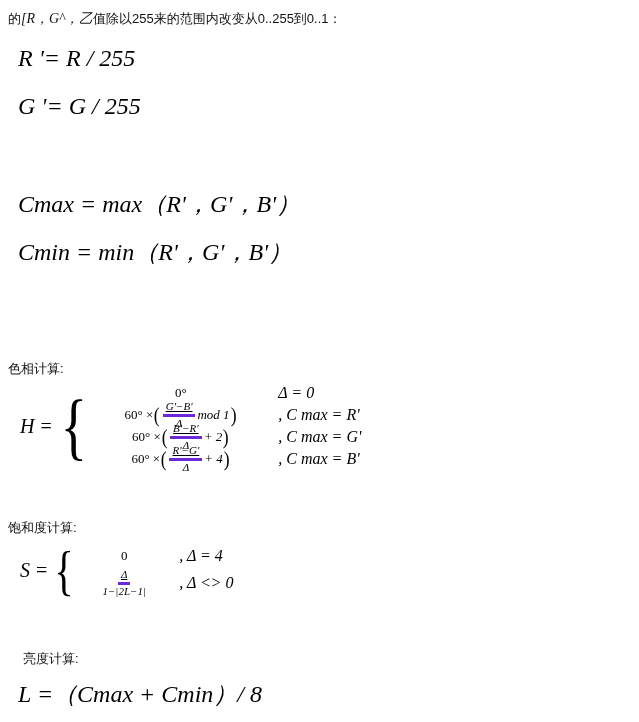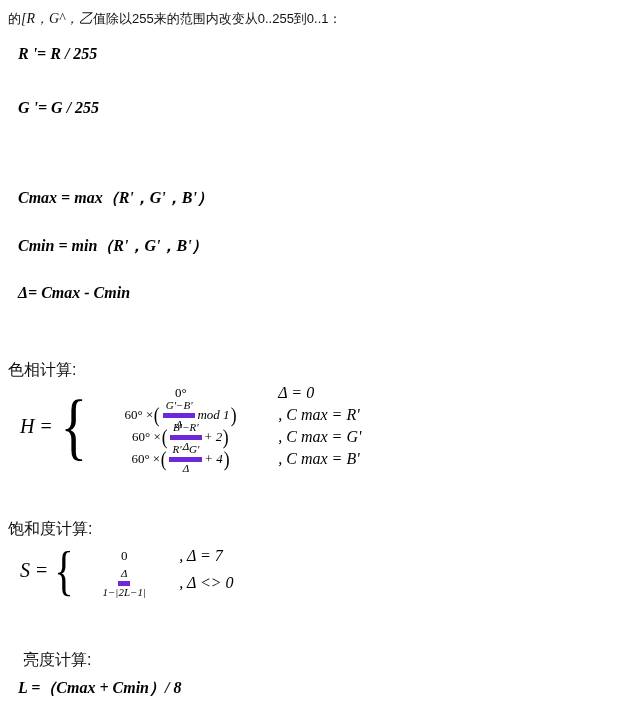--- a/index.html
+++ b/index.html
@@ -34,29 +34,28 @@
   .intro-line .mathv {
     font-family: "Liberation Serif", serif;
     font-style: italic;
     font-size: 14px;
   }
   .eq {
     position: absolute;
     left: 18px;
     font-family: "Liberation Serif", serif;
     font-style: italic;
-    font-size: 16px;
+    font-size: 24px;
     white-space: nowrap;
     color: #000;
-    font-weight: bold;
   }
   .section-label {
     position: absolute;
     left: 8px;
-    font-size: 16px;
+    font-size: 13px;
     font-family: "Liberation Sans", sans-serif;
     color: #111;
     white-space: nowrap;
   }
   
   .mathblock {
     position: absolute;
     font-family: "Liberation Serif", serif;
     color: #000;
     white-space: nowrap;
@@ -113,22 +112,23 @@
   .frac {
     display: inline-flex;
     flex-direction: column;
     align-items: center;
     vertical-align: middle;
     margin: 0 2px;
     font-size: 11px;
     line-height: 1.05;
   }
   .frac .num {
-    border-bottom: 5px solid #6d28d9;
+    border-bottom: 3px solid #6d28d9;
     padding: 0 3px 1px 3px;
+    text-decoration: underline;
   }
   .frac .den {
     padding: 1px 3px 0 3px;
   }
   .paren-big {
     font-size: 22px;
     line-height: 16px;
     display: inline-block;
     transform: scaleX(0.8);
     font-family: "Liberation Serif", serif;
@@ -137,24 +137,23 @@
 </head>
 <body>
 
 <div class="page">
 
   <div class="intro-line">
     <span>的</span><span class="mathv">[R，G^，乙</span><span>值除以255来的范围内改变从0..255到0..1：</span>
   </div>
 
   <div class="eq" style="top:45px;">R '= R / 255</div>
-  <div class="eq" style="top:99px;">G '= G / 255</div>
+  <div class="eq" style="top:93px;">G '= G / 255</div>
   <div class="eq" style="top:188px;">Cmax = max（R'，G'，B'）</div>
   <div class="eq" style="top:236px;">Cmin = min（R'，G'，B'）</div>
-  <div class="eq" style="top:284px;">Δ= Cmax - Cmin</div>
 
   <div class="section-label" style="top:360px;">色相计算:</div>
 
   <div class="mathblock" style="left:20px; top:382px;">
     <div class="mb-row">
       <span class="mb-lhs">H</span>
       <span class="mb-eq">=</span>
       <span class="brace tall">{</span>
       <span class="cases">
 
@@ -217,21 +216,21 @@
     <div class="mb-row">
       <span class="mb-lhs">S</span>
       <span class="mb-eq">=</span>
       <span class="brace">{</span>
       <span class="cases">
 
         <div class="case-row" style="height:25px;">
           <span class="expr" style="width:90px; justify-content:center;">
             <span class="rm">0</span>
           </span>
-          <span class="cond">, Δ = 7</span>
+          <span class="cond">, Δ = 4</span>
         </div>
 
         <div class="case-row" style="height:30px;">
           <span class="expr" style="width:90px; justify-content:center;">
             <span class="frac">
               <span class="num it">Δ</span>
               <span class="den it">1−|2L−1|</span>
             </span>
           </span>
           <span class="cond">, Δ &lt;&gt; 0</span>

